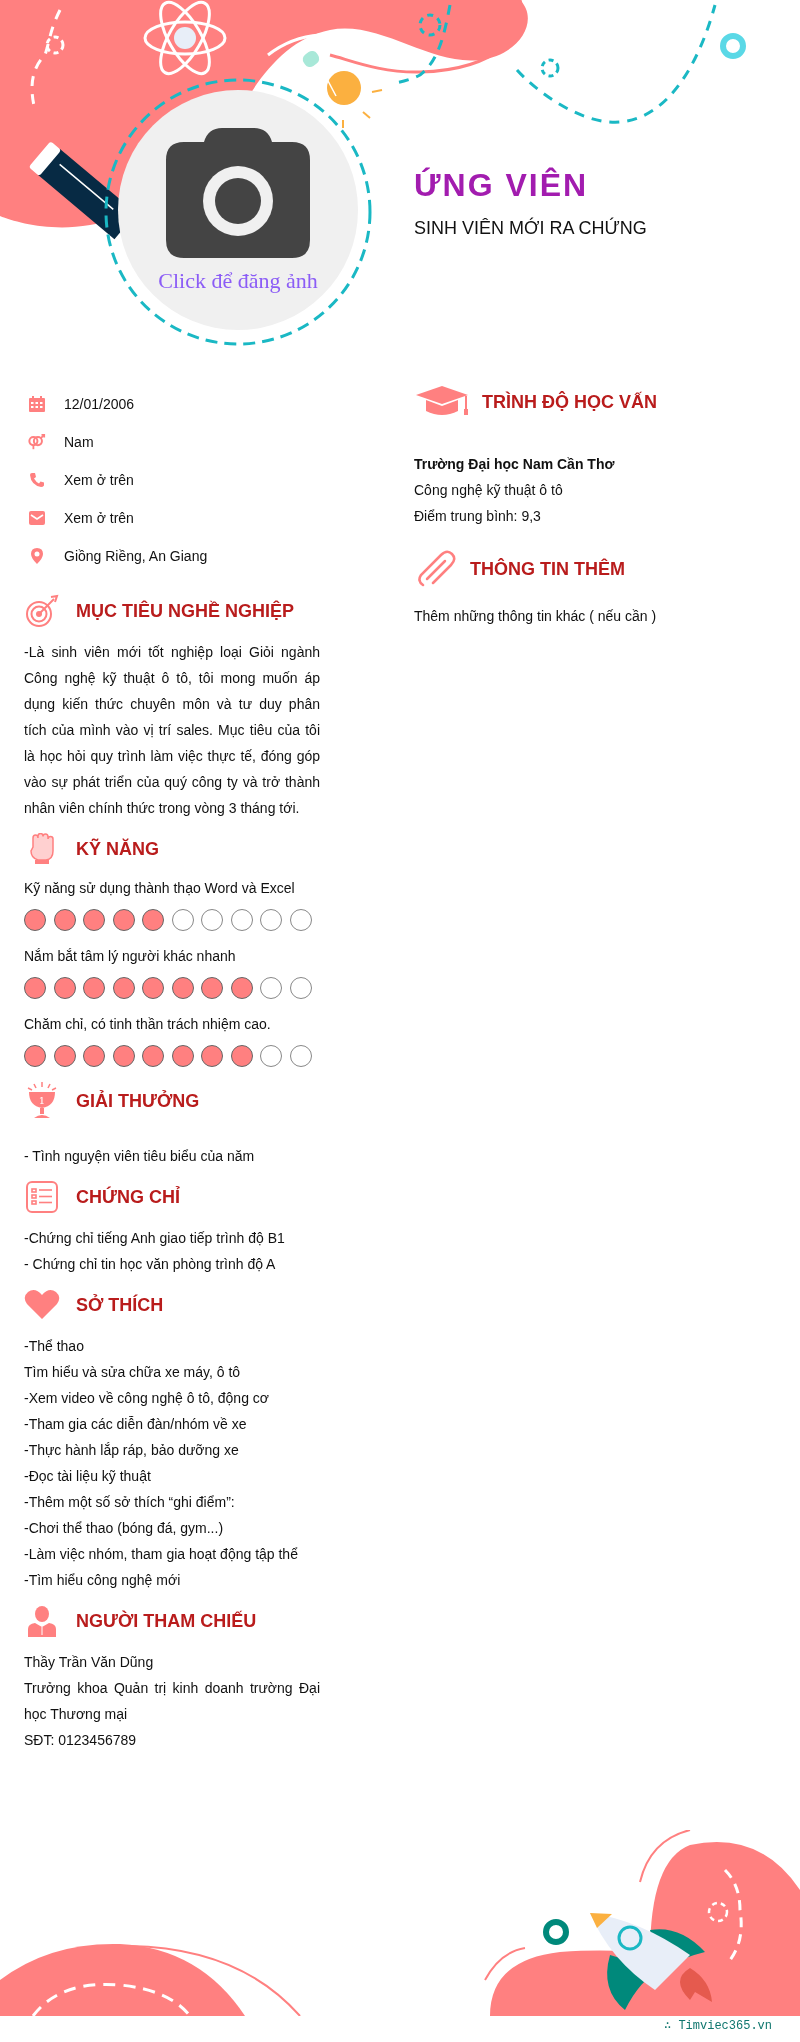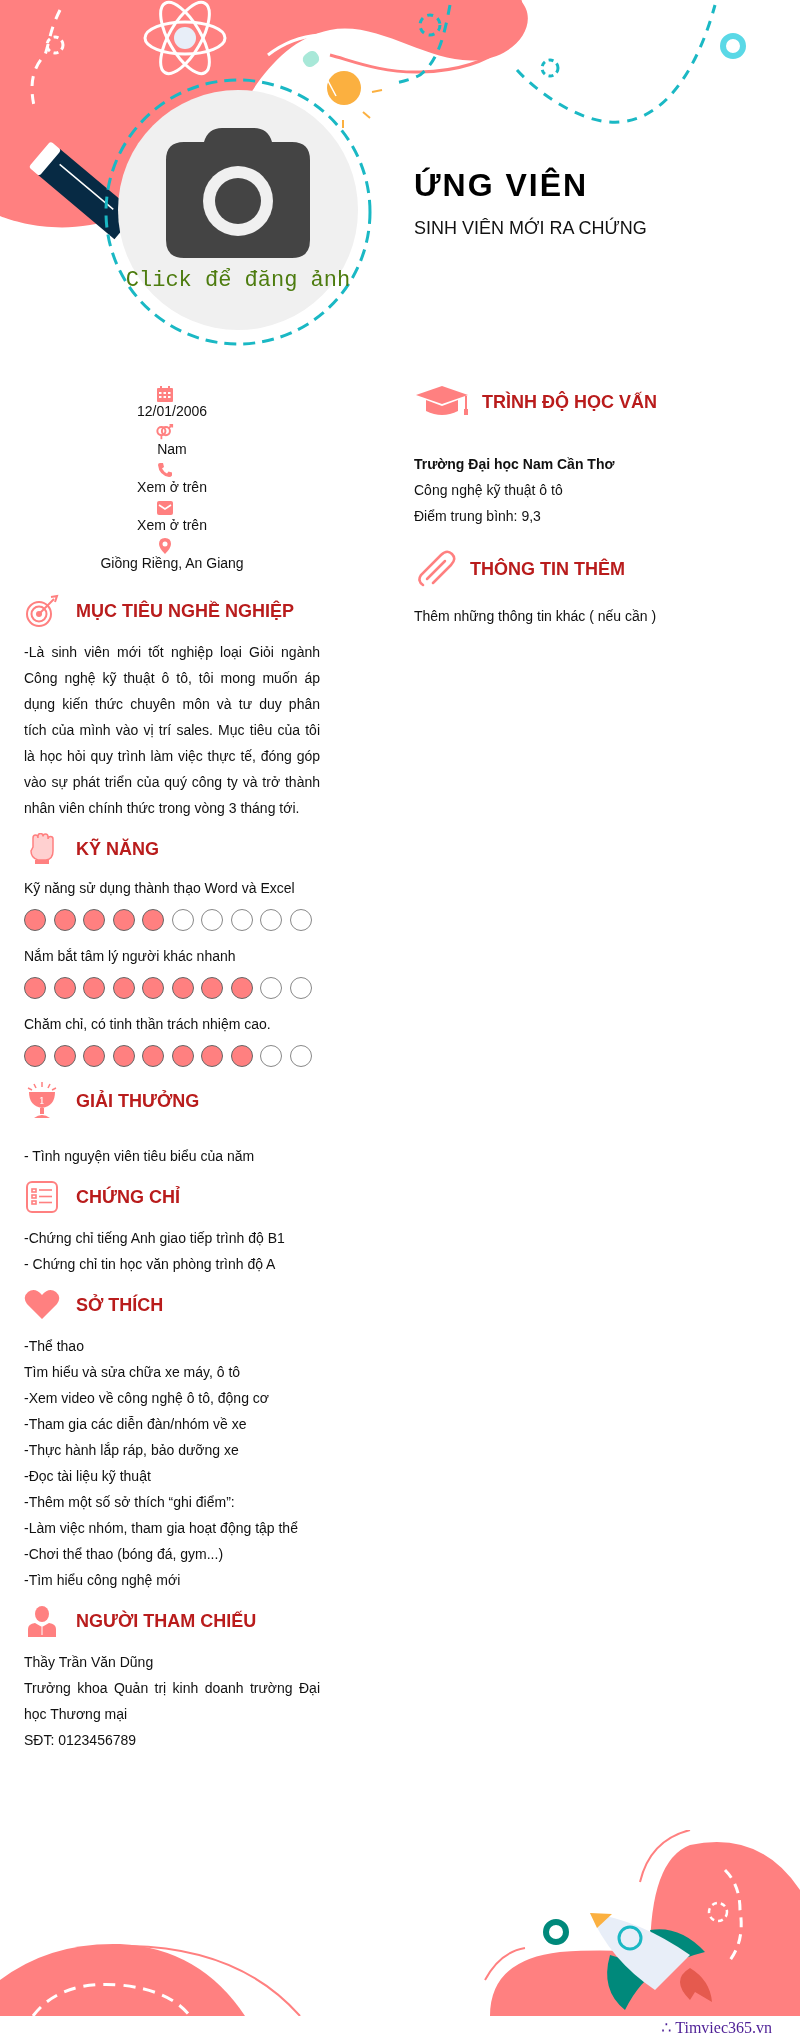--- a/index.html
+++ b/index.html
@@ -4,46 +4,46 @@
 <style>
   * { box-sizing: border-box; margin: 0; padding: 0; }
   html, body { width: 800px; height: 2042px; background: #ffffff; overflow: hidden; }
   body { font-family: "Liberation Sans", "DejaVu Sans", sans-serif; color: #111; position: relative; }
   .page { position: relative; width: 800px; height: 2042px; background: #fff; overflow: hidden; }
   .deco { position: absolute; left: 0; top: 0; }
 
   
   .avatar { position: absolute; left: 118px; top: 90px; width: 240px; height: 240px; border-radius: 50%; background: #f0f0f0; cursor: pointer; }
   .avatar .cam { position: absolute; left: 48px; top: 38px; }
-  .avatar .upload-label { position: absolute; left: 0; top: 178px; width: 100%; text-align: center; font-family: Liberation Mono, monospace; font-size: 22px; color: #4d7c0f; }
-  .name { position: absolute; left: 414px; top: 167px; font-size: 32px; font-weight: 700; letter-spacing: 2px; color: #000000; }
+  .avatar .upload-label { position: absolute; left: 0; top: 178px; width: 100%; text-align: center; font-family: Liberation Serif, serif; font-size: 22px; color: #8b5cf6; }
+  .name { position: absolute; left: 414px; top: 167px; font-size: 32px; font-weight: 700; letter-spacing: 2px; color: #a21caf; }
   .position { position: absolute; left: 414px; top: 218px; font-size: 18px; color: #111; }
 
   
   .col-left { position: absolute; left: 24px; top: 385px; width: 296px; }
-  .info-row { display: flex; align-items: center; height: 38px; font-size: 14px; flex-direction: column; }
+  .info-row { display: flex; align-items: center; height: 38px; font-size: 14px; }
   .info-row .ic { width: 18px; height: 18px; margin-left: 4px; margin-right: 18px; display: flex; align-items: center; justify-content: center; }
 
   .sec-head { display: flex; align-items: center; height: 44px; }
   .sec-head .ic { width: 36px; height: 36px; display: flex; align-items: center; justify-content: center; margin-right: 16px; }
   .sec-title { font-size: 18px; font-weight: 700; color: #b91c1c; }
 
   .para { font-size: 14px; line-height: 26px; text-align: justify; }
   .line { font-size: 14px; line-height: 26px; }
 
   .skill-name { font-size: 14px; line-height: 26px; margin-top: 4px; }
   .dots { display: flex; gap: 7.5px; margin: 8px 0 10px 0; height: 24px; }
   .dot { width: 22px; height: 22px; border-radius: 50%; border: 1.5px solid #888; background: #fff; }
   .dot.on { background: #ff8080; border-color: #666; }
 
   
   .col-right { position: absolute; left: 414px; top: 375px; width: 360px; }
   .col-right .sec-head .ic { width: 56px; margin-right: 12px; }
 
-  .watermark { position: absolute; right: 28px; top: 2018px; font-family: Liberation Serif, serif; font-size: 16px; color: #4c1d95; }
+  .watermark { position: absolute; right: 28px; top: 2018px; font-family: Liberation Mono, monospace; font-size: 12px; color: #0f766e; }
 </style>
 </head>
 <body>
 
 <div class="page">
 
   <svg class="deco" width="800" height="360" viewBox="0 0 800 360">
     <path d="M0 0 H520 C540 20 520 55 480 60 C430 66 380 20 330 30 C280 40 250 90 230 130 C210 175 150 215 90 225 C50 232 15 222 0 216 Z" fill="#ff8080"></path>
     <path d="M268 55 C300 30 340 30 370 45" stroke="#fff" stroke-width="3" fill="none"></path>
     <path d="M520 0 C530 30 500 70 420 72 C380 73 350 60 330 55" stroke="#ff8080" stroke-width="3" fill="none"></path>
@@ -269,22 +269,22 @@
       <span class="sec-title">SỞ THÍCH</span>
     </div>
     <div id="hobbies-list" style="margin-top:6px">
         <div class="line">-Thể thao</div>
         <div class="line">Tìm hiểu và sửa chữa xe máy, ô tô</div>
         <div class="line">-Xem video về công nghệ ô tô, động cơ</div>
         <div class="line">-Tham gia các diễn đàn/nhóm về xe</div>
         <div class="line">-Thực hành lắp ráp, bảo dưỡng xe</div>
         <div class="line">-Đọc tài liệu kỹ thuật</div>
         <div class="line">-Thêm một số sở thích “ghi điểm”:</div>
+        <div class="line">-Chơi thể thao (bóng đá, gym...)</div>
         <div class="line">-Làm việc nhóm, tham gia hoạt động tập thể</div>
-        <div class="line">-Chơi thể thao (bóng đá, gym...)</div>
         <div class="line">-Tìm hiểu công nghệ mới</div>
       </div>
 
     <div class="sec-head" style="margin-top:6px">
       <span class="ic">
         <svg width="30" height="32" viewBox="0 0 30 32">
             <ellipse cx="15" cy="9" rx="7" ry="8" fill="#ff8080"></ellipse>
             <path d="M1 32 V24 Q1 19 8 18 L15 22 L22 18 Q29 19 29 24 V32 Z" fill="#ff8080"></path>
             <line x1="15" y1="22" x2="15" y2="30" stroke="#fff" stroke-width="1"></line>
           </svg>

